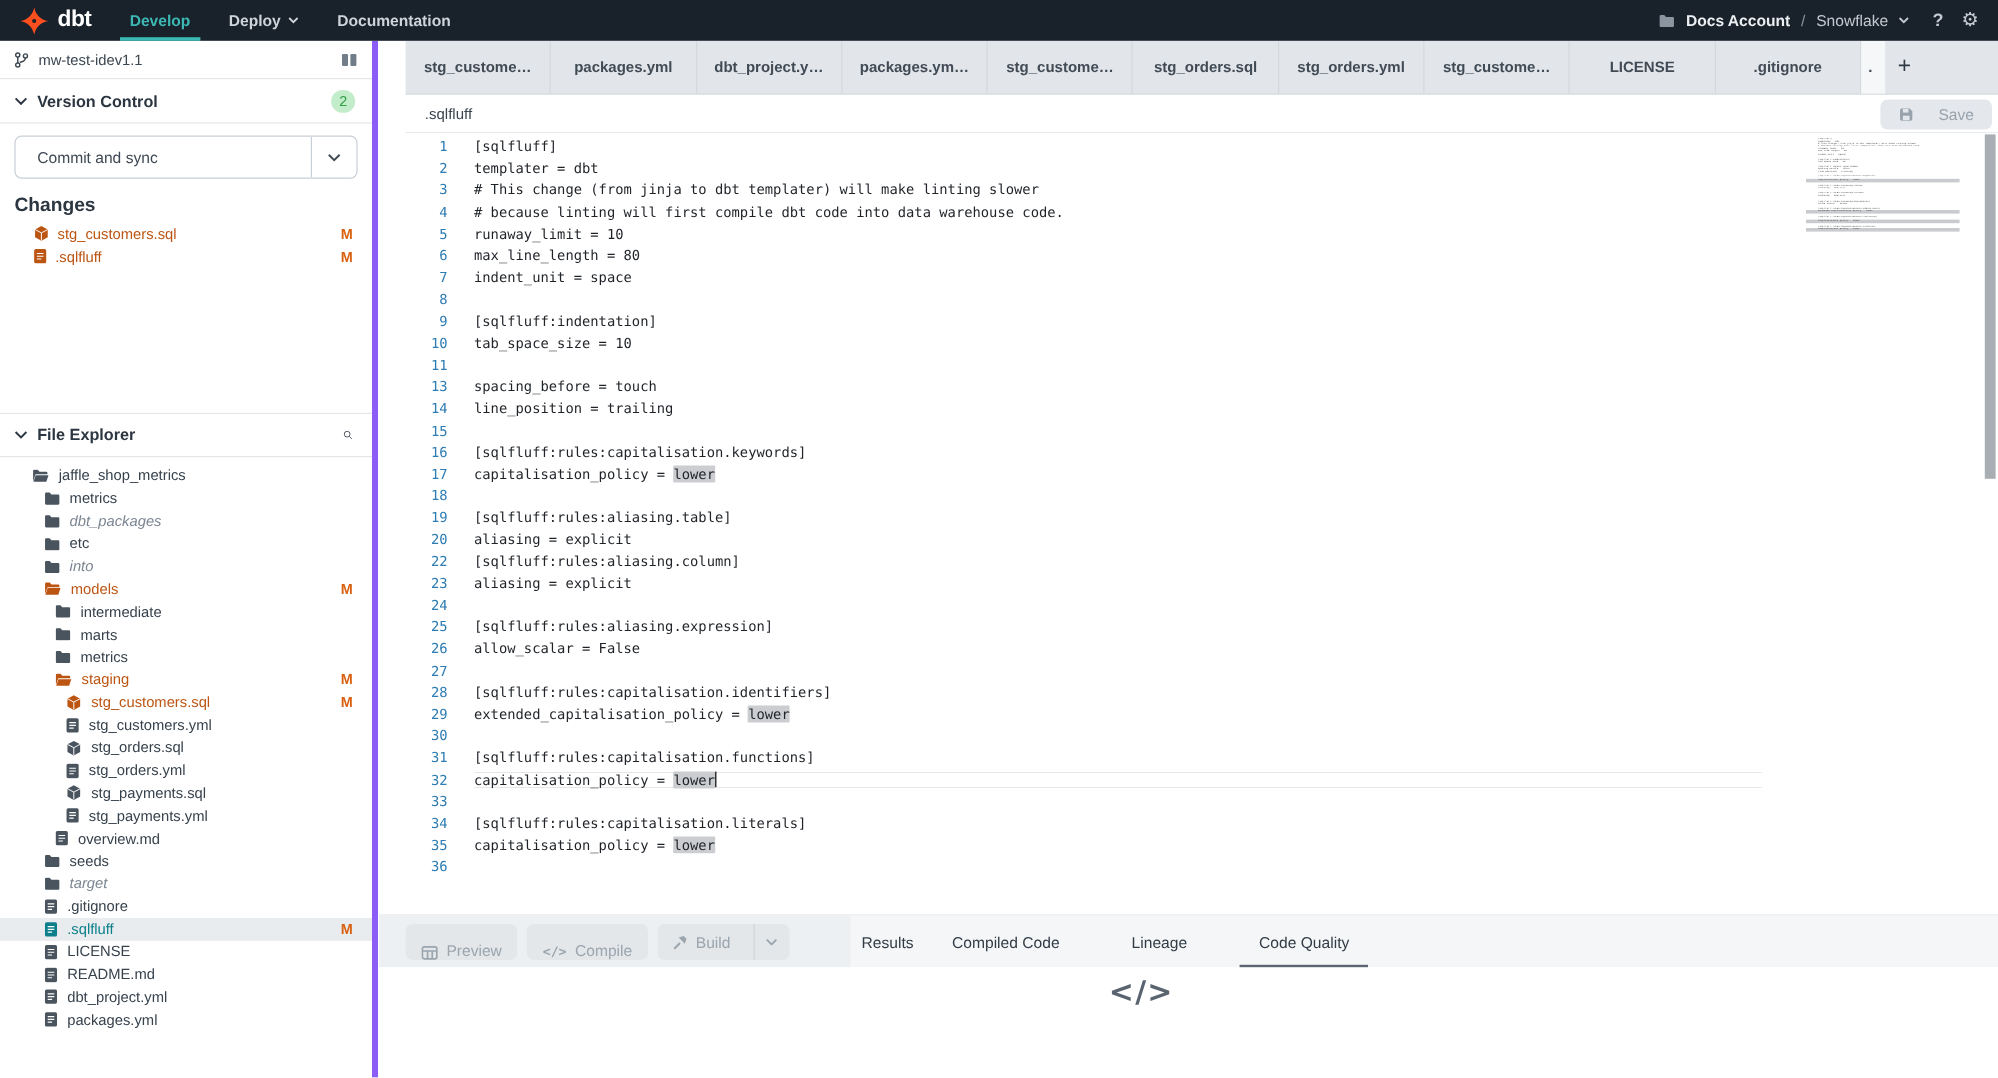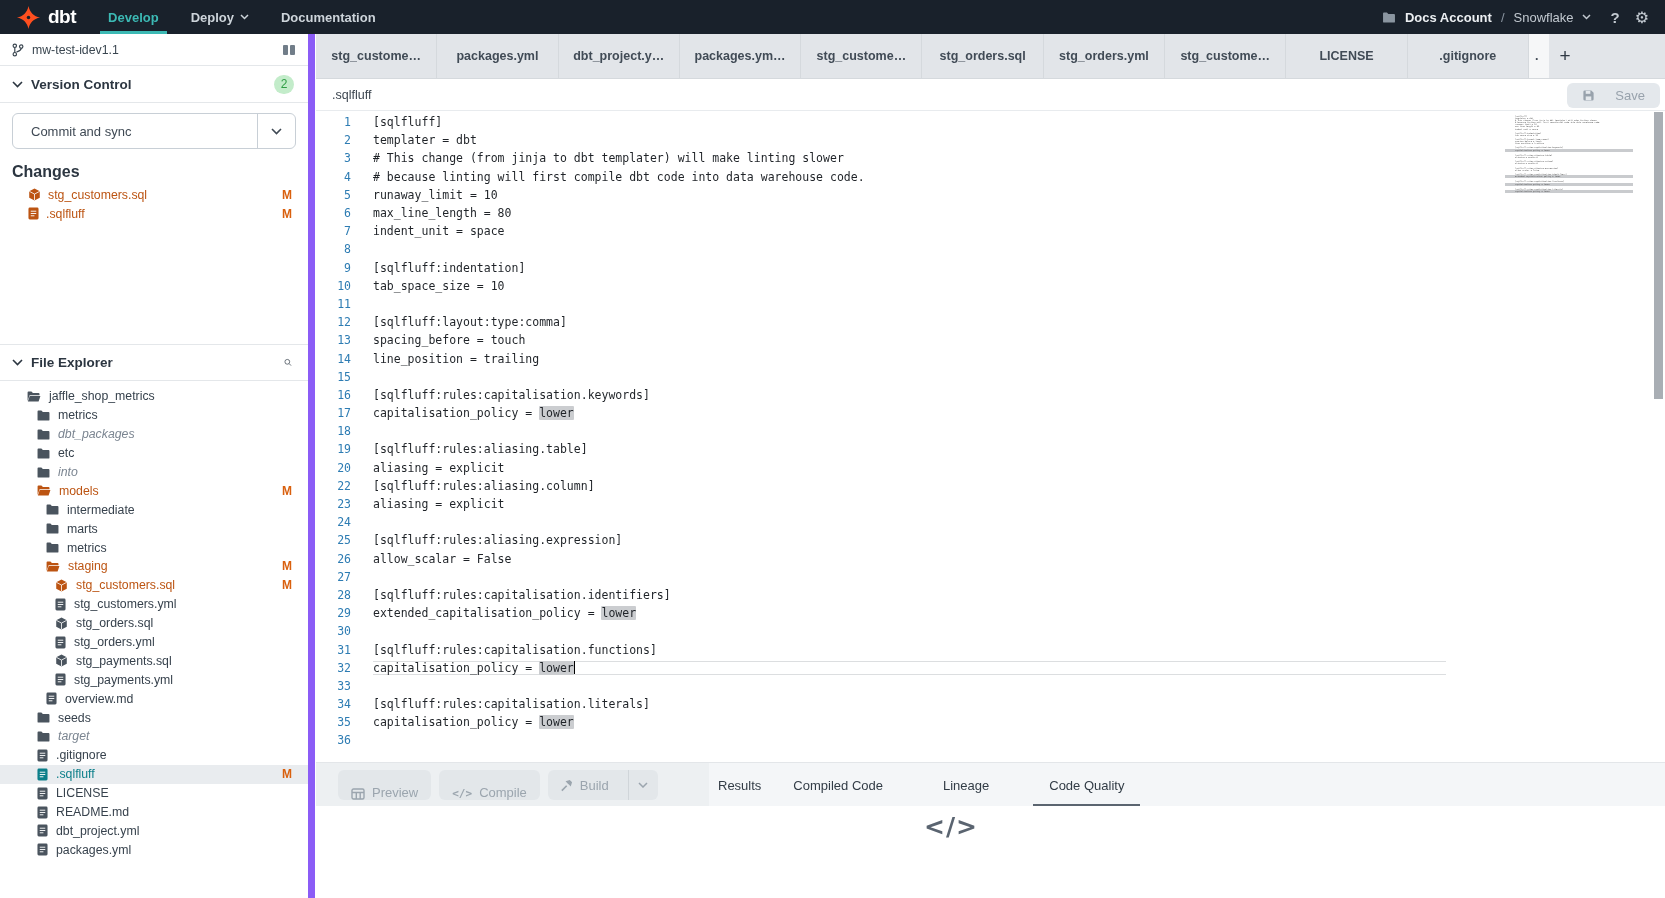--- a/index.html
+++ b/index.html
@@ -14,42 +14,42 @@
   .nav-item.active { color:#3cb9b4; }
   .nav-item.active::after { content:''; position:absolute; left:-8px; right:-8px; bottom:0; height:3px; background:#3cb9b4; }
   .top-right { margin-left:auto; display:flex; align-items:center; padding-right:16px; gap:9px; color:#cdd4da; font-size:13px; }
   .acct { font-weight:bold; color:#eceff2; }
   .slash { color:#8a95a0; }
   .wh { color:#c2c9d0; }
   .help-glyph { font-size:15px; font-weight:bold; color:#c3cad1; margin-left:10px; }
   .gear-glyph { font-size:16px; color:#c3cad1; margin-left:6px; }
 
   
-  .sidebar { position:absolute; top:34px; left:0; width:315px; height:864px; background:#fff; border-right:7px solid #8b5cf6; z-index:20; }
+  .sidebar { position:absolute; top:34px; left:0; width:315px; height:864px; background:#fff; border-right:5px solid #8b5cf6; z-index:20; }
   .branch-row { height:32px; display:flex; align-items:center; gap:8px; padding:0 12px; border-bottom:1px solid #e4e7ea; font-size:12.3px; color:#3a4650; }
   .branch-row .spacer { flex:1; }
   .sec-header { height:37px; display:flex; align-items:center; gap:8px; padding:0 12px; border-bottom:1px solid #e4e7ea; font-size:13.5px; font-weight:bold; color:#2c3641; position:relative; }
   .badge-green { position:absolute; right:14px; min-width:20px; height:19px; border-radius:10px; background:#c3ecca; color:#2f9e44; font-size:12px; font-weight:normal; display:flex; align-items:center; justify-content:center; padding:0 6px; }
   .commit-btn { margin:10px 12px 0 12px; height:36px; border:1px solid #c8cfd6; border-radius:6px; background:#fff; display:flex; align-items:stretch; overflow:hidden; }
   .commit-label { flex:1; display:flex; align-items:center; padding-left:18px; font-size:13px; color:#3f4954; }
   .commit-caret { width:38px; border-left:1px solid #c8cfd6; display:flex; align-items:center; justify-content:center; }
   .changes-label { margin:14px 0 4px 12px; font-size:16px; font-weight:bold; color:#2c3641; }
   .change-row { height:19px; display:flex; align-items:center; gap:7px; padding-left:28px; position:relative; font-size:12.3px; color:#bc5412; cursor:pointer; }
   .m-badge { position:absolute; right:16px; font-size:12px; font-weight:bold; color:#d9600e; }
   .fe-header { margin-top:121px; border-top:1px solid #e4e7ea; }
   .tree { margin-top:6px; }
   .tree-row { height:18.9px; display:flex; align-items:center; gap:8px; position:relative; font-size:12.3px; color:#37424d; cursor:pointer; }
   .tree-row.muted .tname { color:#7b8591; font-style:italic; }
   .tree-row.modified .tname { color:#bc5412; }
   .tree-row.selected { background:#e9ecef; }
   .tree-row.selected .tname { color:#0c7f8a; }
   .icon-holder { display:flex; align-items:center; }
 
   
-  .main { position:absolute; top:34px; left:316px; width:1349px; height:864px; }
+  .main { position:absolute; top:34px; left:316px; width:1349px; height:864px;padding-left:22px; }
 
   .tabbar { height:45px; background:#e2e5e9; border-bottom:1px solid #d5d9dd; display:flex; align-items:stretch; }
   .tab { width:121.3px; border-right:1px solid #d5d9dd; display:flex; align-items:center; justify-content:center; font-size:12.5px; font-weight:600; color:#414b56; white-space:nowrap; overflow:hidden; cursor:pointer; }
   .tab-partial { width:20px; background:#f6f7f8; display:flex; align-items:center; padding-left:6px; font-size:12.5px; font-weight:600; color:#414b56; cursor:pointer; }
   .tab-plus { width:32px; display:flex; align-items:center; justify-content:center; font-size:19px; color:#2f3944; cursor:pointer; }
   .tab-rest { flex:1; }
 
   .ed-header { height:32px; background:#fff; border-bottom:1px solid #e8ebee; position:relative; display:flex; align-items:center; }
   .filename { padding-left:16px; font-size:12.5px; color:#3b454f; }
   .save-btn { position:absolute; right:5px; top:4px; height:25px; padding:0 15px; background:#e4e8ec; border:none; border-radius:6px; color:#98a2ac; font-size:13px; display:flex; align-items:center; gap:20px; cursor:default; font-family:"Liberation Sans",sans-serif; }
@@ -485,24 +485,20 @@
           <span class="ln">9</span>
           <span class="ltext">[sqlfluff:indentation]</span>
         </div>
         <div class="line">
           <span class="ln">10</span>
           <span class="ltext">tab_space_size = 10</span>
         </div>
         <div class="line">
           <span class="ln">11</span>
           <span class="ltext"></span>
-        </div>
-        <div class="line">
-          <span class="ln">12</span>
-          <span class="ltext">[sqlfluff:layout:type:comma]</span>
         </div>
         <div class="line">
           <span class="ln">13</span>
           <span class="ltext">spacing_before = touch</span>
         </div>
         <div class="line">
           <span class="ln">14</span>
           <span class="ltext">line_position = trailing</span>
         </div>
         <div class="line">

